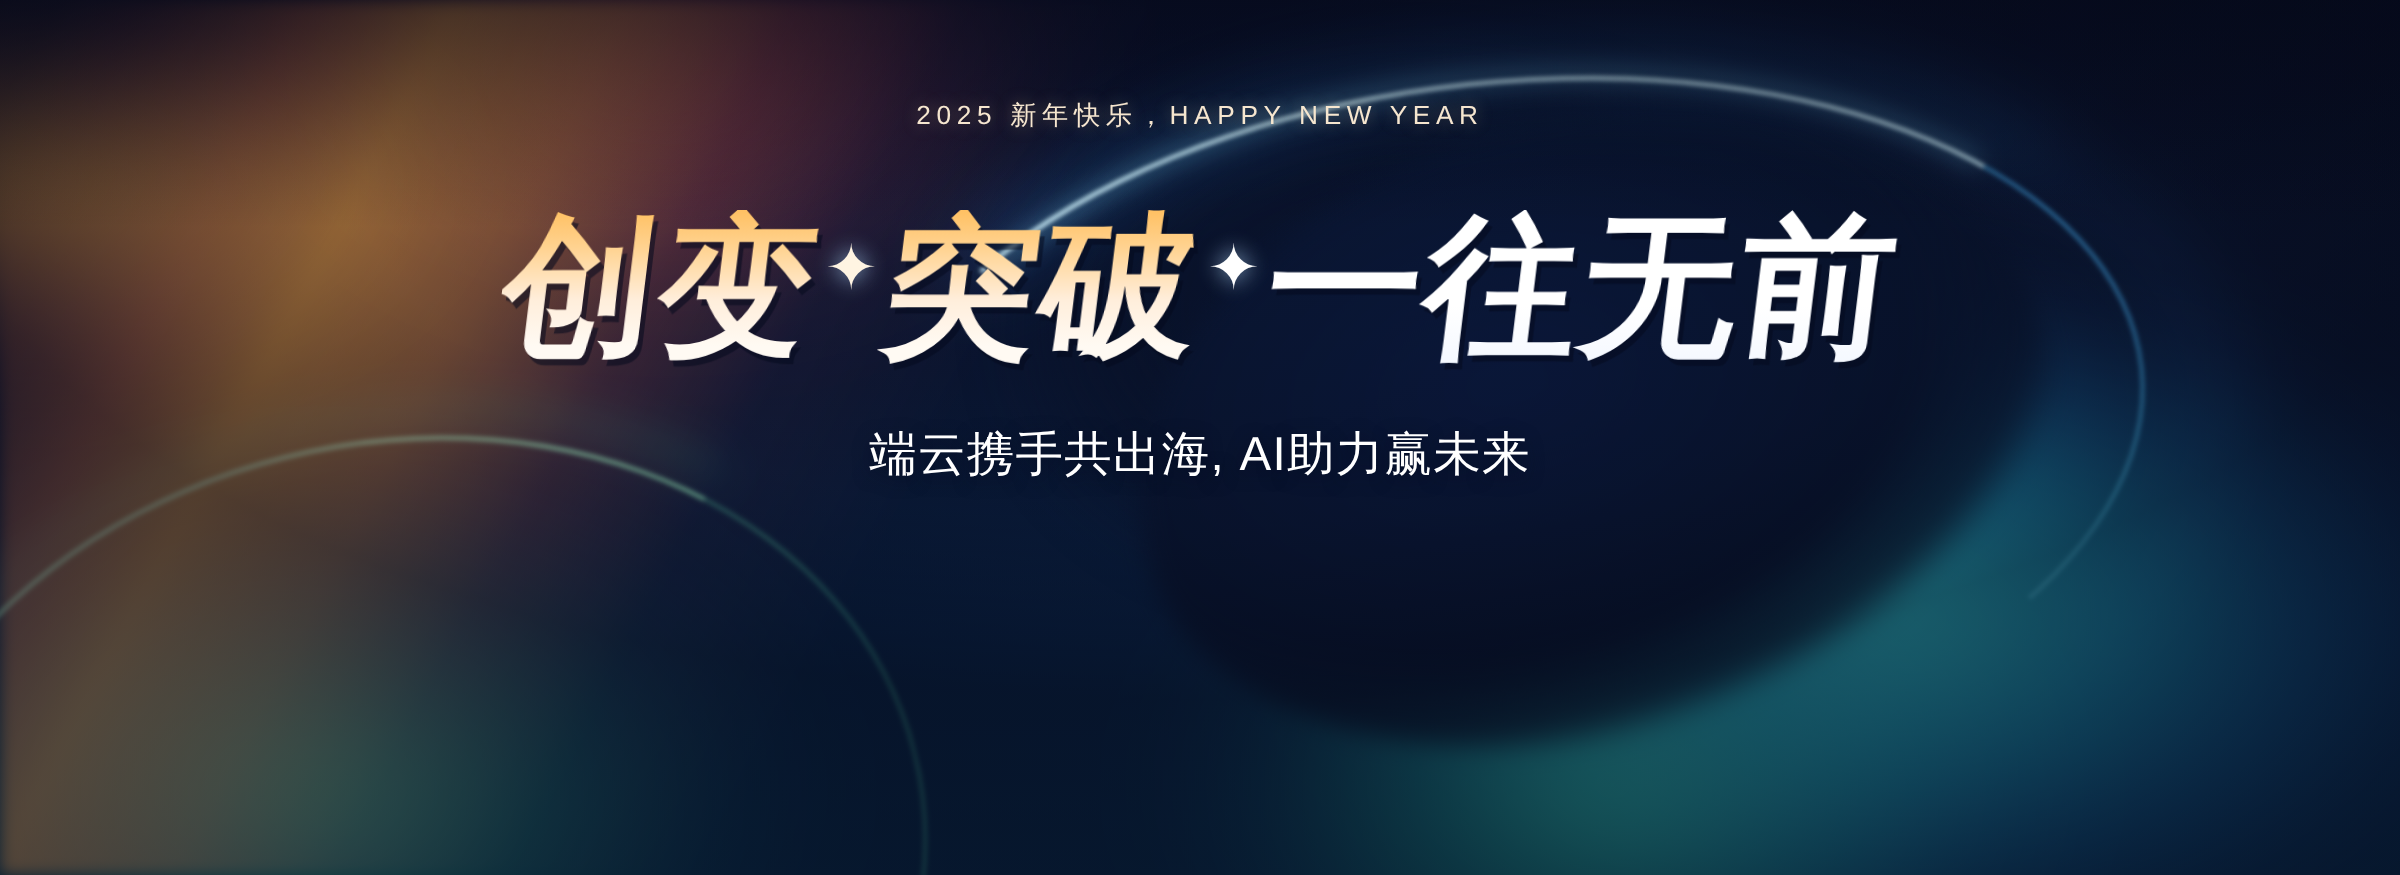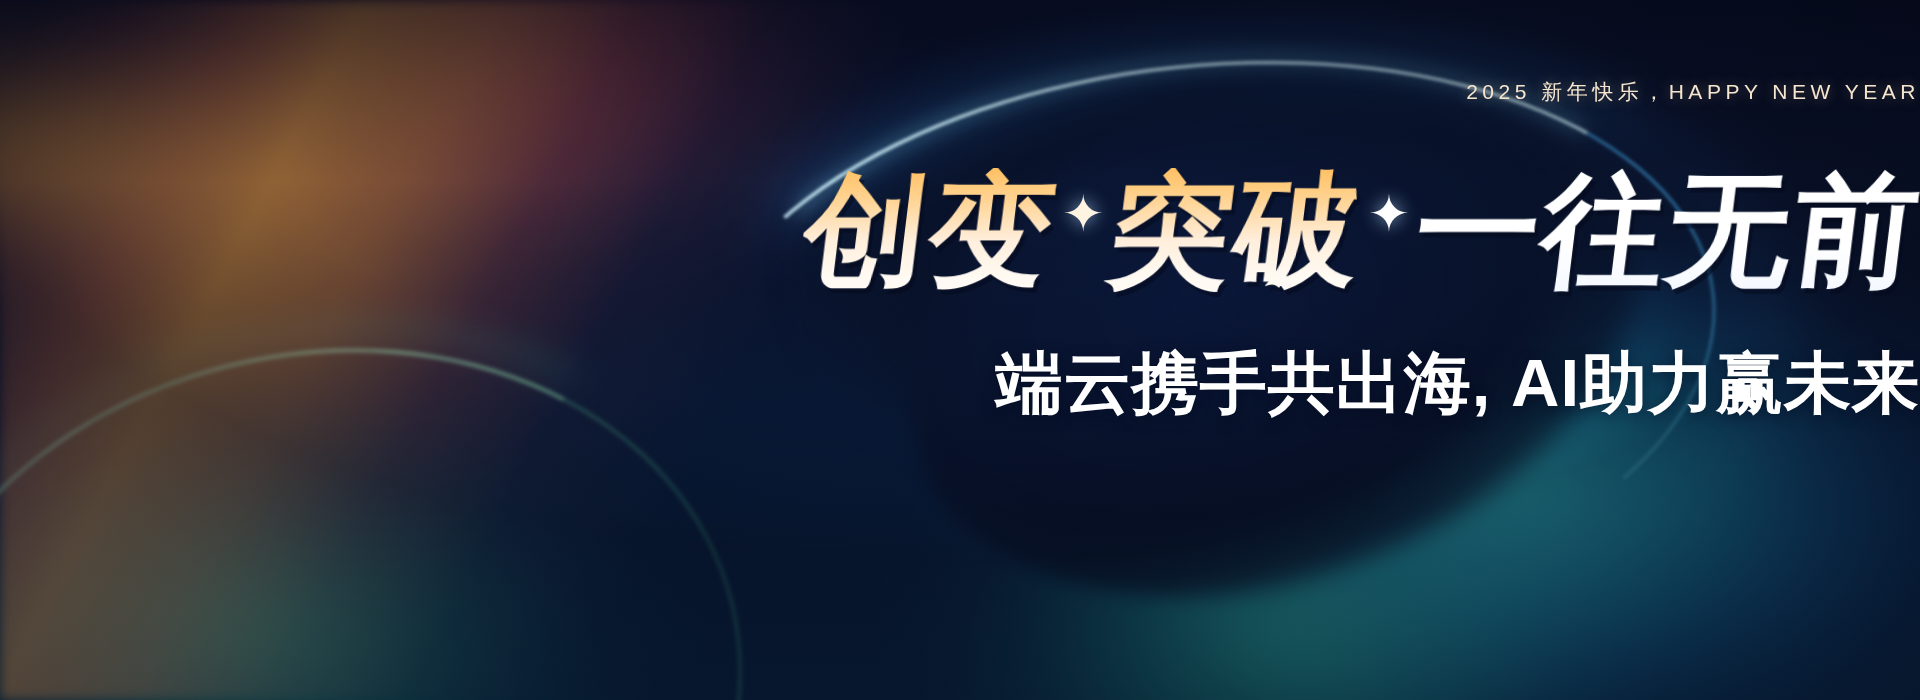--- a/index.html
+++ b/index.html
@@ -167,21 +167,21 @@
     background:
       radial-gradient(ellipse 52% 62% at 50% 18%, rgba(4,8,22,.0) 0%, rgba(4,8,22,.28) 68%, rgba(4,8,22,.58) 100%);
   }
   .vig-top{
     background:linear-gradient(180deg, rgba(4,8,24,.55) 0%, rgba(4,8,24,0) 26%);
   }
 
   
   .content{
     position:absolute;inset:0;
-    display:flex;flex-direction:column;align-items:flex-end;
+    display:flex;flex-direction:column;align-items:center;
     z-index:5;
   }
 
   .eyebrow{
     margin-top:78px;
     font-size:21px;
     letter-spacing:4.5px;
     color:#f6e6cf;
     font-weight:400;
     white-space:nowrap;
@@ -218,22 +218,22 @@
     color:#fff;
     font-size:50px;
     margin:0 6px;
     transform:translateY(-16px);
     text-shadow:0 0 18px rgba(180,220,255,.75);
   }
   .sparkle.warm{color:#fff4e2;}
 
   .subtitle{
     margin-top:46px;
-    font-size:67px;
-    font-weight:700;
+    font-size:38px;
+    font-weight:400;
     color:#ffffff;
     letter-spacing:1px;
     white-space:nowrap;
     text-shadow:0 3px 14px rgba(2,10,30,.55);
   }
 </style>
 </head>
 <body>
 
 <div id="stage">

